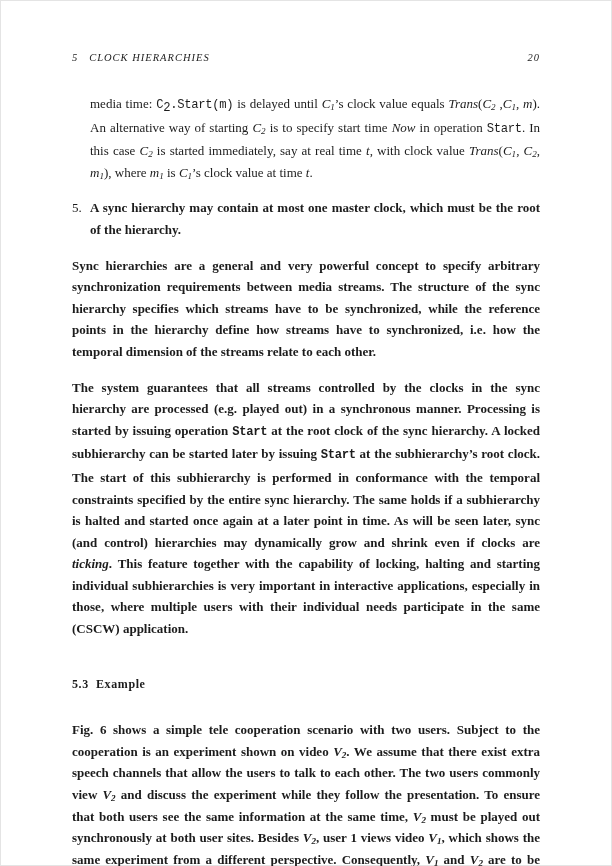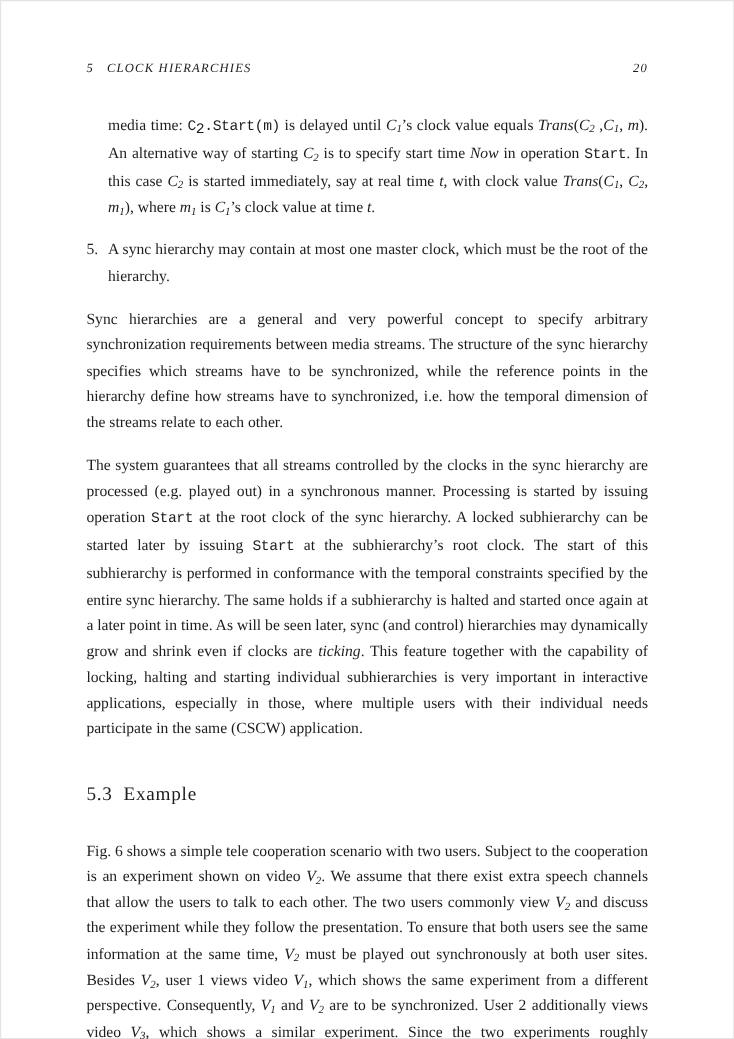--- a/index.html
+++ b/index.html
@@ -41,27 +41,29 @@
   .list-item {
     display: flex;
     margin: 0 0 14px 0;
   }
   .list-marker {
     width: 18px;
     flex: 0 0 18px;
   }
   .list-body {
     flex: 1;
+    font-weight: bold;
   }
   p.para {
     margin: 0 0 14px 0;
+    font-weight: bold;
   }
   h2.section-heading {
-    font-size: 16px;
-    font-weight: normal;
+    font-size: 12px;
+    font-weight: bold;
     letter-spacing: 0.6px;
     white-space: pre;
     margin: 34px 0 24px 0;
   }
   .run-i {
     font-style: italic;
   }
   .run-tt {
     font-family: "Liberation Mono", "DejaVu Sans Mono", monospace;
     font-size: 12.2px;

